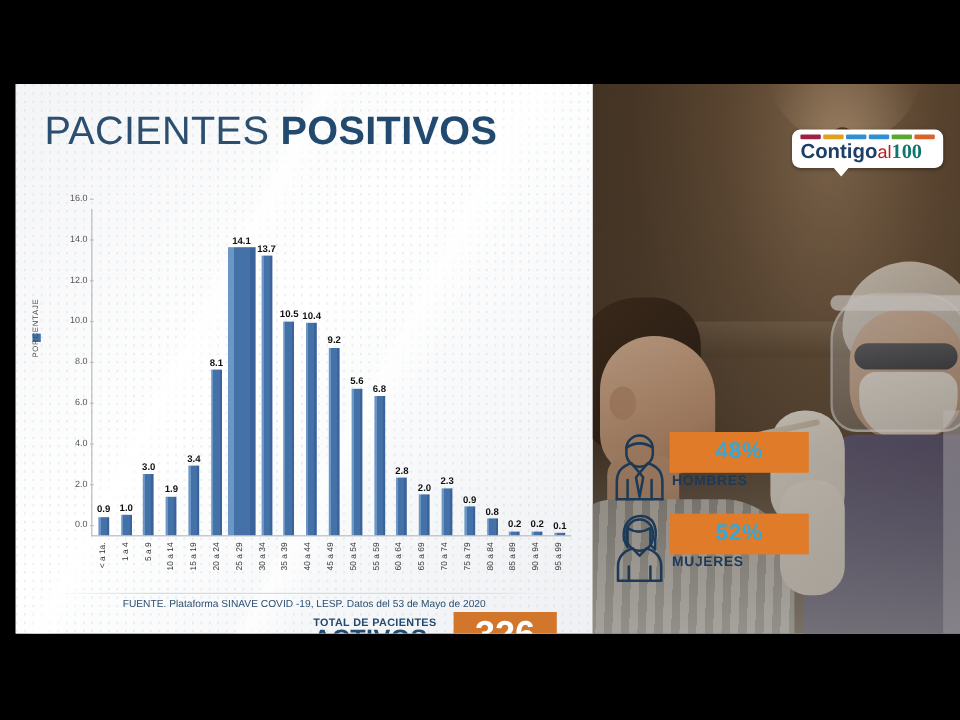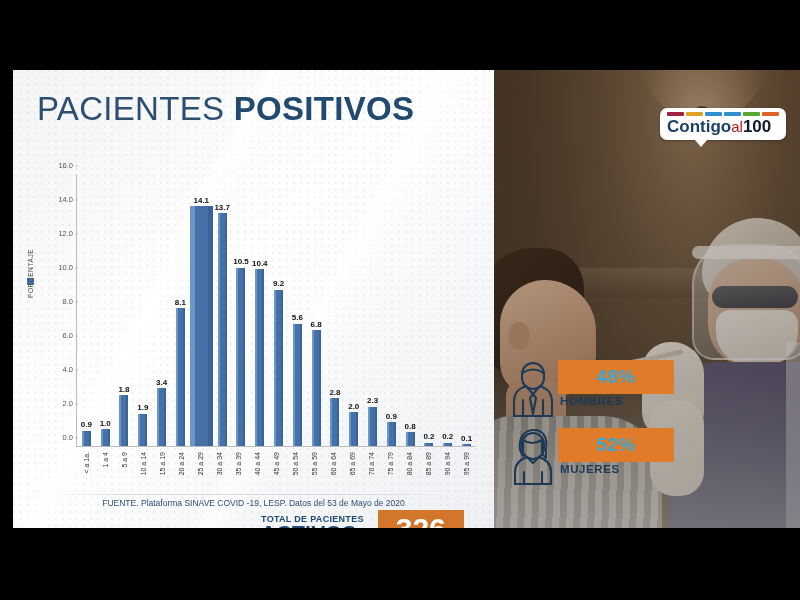--- a/index.html
+++ b/index.html
@@ -181,21 +181,21 @@
     position: absolute; left: 166px; top: 38px;
     background: #fff; border-radius: 7px;
     padding: 4px 7px 5px 7px;
     box-shadow: 0 1px 3px rgba(0,0,0,.30);
   }
   #logo-bars { display: flex; gap: 2px; margin-bottom: 2px; }
   #logo-bars span { height: 3.5px; border-radius: 1px; display: block; }
   #logo-text { font-size: 17px; font-weight: bold; line-height: 1; white-space: nowrap; }
   #logo-text .c1 { color: #1c3f66; }
   #logo-text .c2 { color: #b91c1c; font-weight: normal; font-size: 15px; }
-  #logo-text .c3 { color: #0f172a; }
+  #logo-text .c3 { color: #0f766e; font-family: Liberation Serif, serif; }
   #logo-tail {
     position: absolute; left: 34px; top: 100%;
     width: 0; height: 0; margin-top: -1px;
     border-left: 7px solid transparent; border-right: 7px solid transparent;
     border-top: 8px solid #fff;
   }
 
   
   .gender { position: absolute; left: 10px; width: 300px; height: 58px; }
   #g-hombres { top: 290px; }
@@ -245,21 +245,21 @@
                 <div class="bval">0.9</div>
               </div>
             </div>
             <div class="bcell">
               <div class="bar" style="height: 6.25%;">
                 <div class="bval">1.0</div>
               </div>
             </div>
             <div class="bcell">
               <div class="bar" style="height: 18.75%;">
-                <div class="bval">1.8</div>
+                <div class="bval">3.0</div>
               </div>
             </div>
             <div class="bcell">
               <div class="bar" style="height: 11.875%;">
                 <div class="bval">1.9</div>
               </div>
             </div>
             <div class="bcell">
               <div class="bar" style="height: 21.25%;">
                 <div class="bval">3.4</div>

